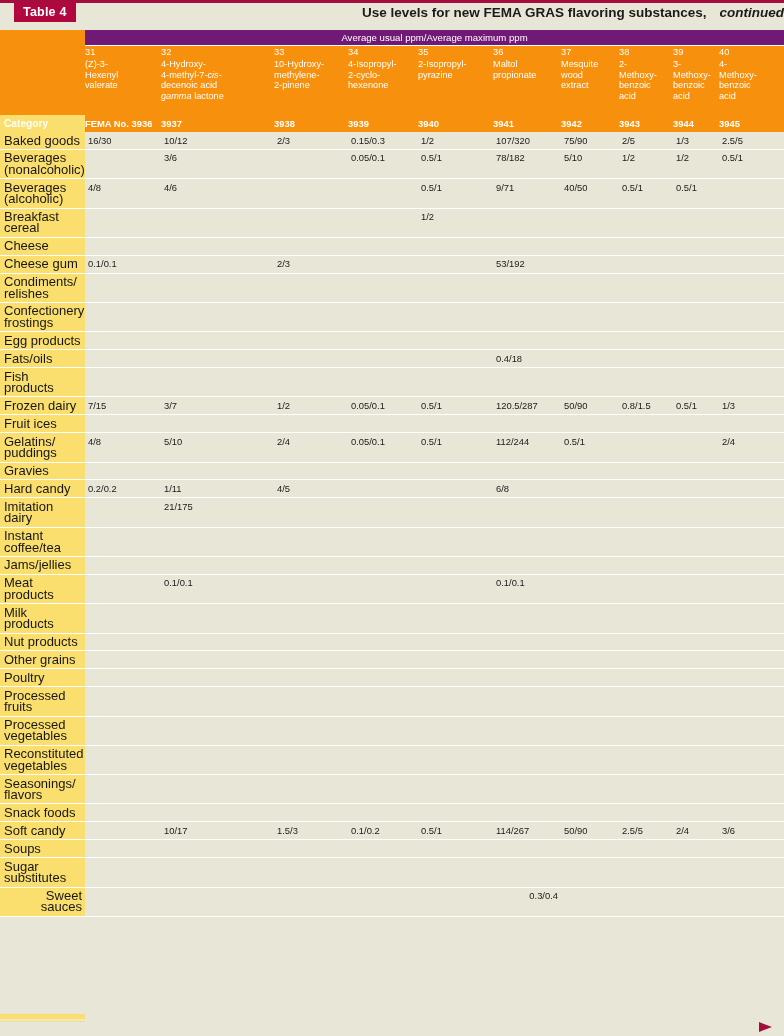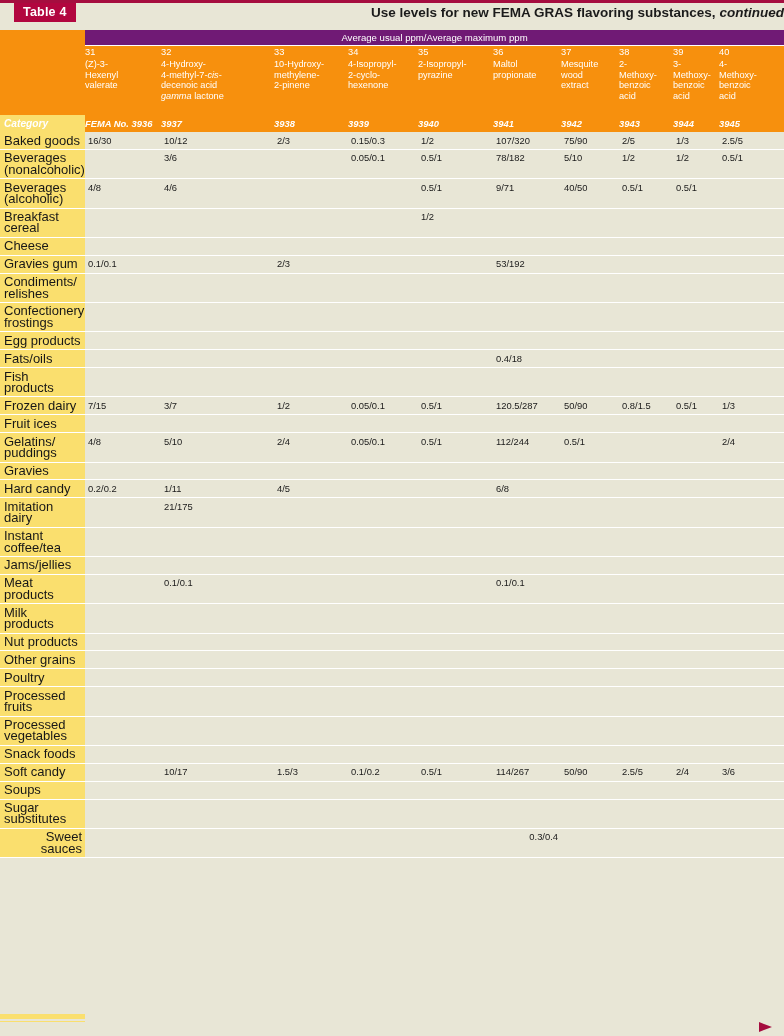--- a/index.html
+++ b/index.html
@@ -25,20 +25,21 @@
     padding:2px 9px 3px 9px;
     letter-spacing:.2px;
     display:flex;align-items:center;
     height:19px;box-sizing:border-box;
   }
   .titletext{
     margin-top:3px;margin-left:16px;
     color:#1b1b1b;font-size:13.5px;font-weight:bold;
     display:flex;align-items:center;height:19px;
     white-space:nowrap;
+    gap:9px;
   }
   .titletext em{font-weight:bold;}
 
   
   table.main{
     border-collapse:collapse;width:784px;table-layout:fixed;
   }
   table.main td,table.main th{padding:0;margin:0;vertical-align:top;}
   .spanner{
     background:#701a75;color:#ffffff;
@@ -63,21 +64,20 @@
   }
   .namerow td i{font-style:italic;margin-top:45px;}
   .namerow td.catblank{background:#f7900d;}
 
   
   .femarow td{
     background:#f7900d;color:#ffffff;
     font-size:9.4px;font-weight:bold;
     height:17px;line-height:17px;padding-left:3px;
     white-space:nowrap;
-    font-style:italic;
   }
   .femarow td.catcell{
     background:#fadf6e;color:#ffffff;font-weight:bold;
     font-size:10.2px;padding-left:4px;
   }
 
   
   tr.d td{
     background:#e8e6d6;color:#1a1a1a;
     font-size:9.4px;line-height:11.2px;
@@ -284,21 +284,21 @@
           <td></td>
           <td></td>
           <td></td>
           <td></td>
           <td></td>
           <td></td>
           <td></td>
           <td></td>
         </tr>
         <tr class="d">
-          <td class="catcell">Gravies gum</td>
+          <td class="catcell">Cheese gum</td>
           <td>0.1/0.1</td>
           <td></td>
           <td>2/3</td>
           <td></td>
           <td></td>
           <td>53/192</td>
           <td></td>
           <td></td>
           <td></td>
           <td></td>
@@ -557,20 +557,46 @@
           <td></td>
           <td></td>
           <td></td>
           <td></td>
           <td></td>
           <td></td>
           <td></td>
           <td></td>
         </tr>
         <tr class="d">
+          <td class="catcell">Reconstituted<br>vegetables</td>
+          <td></td>
+          <td></td>
+          <td></td>
+          <td></td>
+          <td></td>
+          <td></td>
+          <td></td>
+          <td></td>
+          <td></td>
+          <td></td>
+        </tr>
+        <tr class="d">
+          <td class="catcell">Seasonings/<br>flavors</td>
+          <td></td>
+          <td></td>
+          <td></td>
+          <td></td>
+          <td></td>
+          <td></td>
+          <td></td>
+          <td></td>
+          <td></td>
+          <td></td>
+        </tr>
+        <tr class="d">
           <td class="catcell">Snack foods</td>
           <td></td>
           <td></td>
           <td></td>
           <td></td>
           <td></td>
           <td></td>
           <td></td>
           <td></td>
           <td></td>

